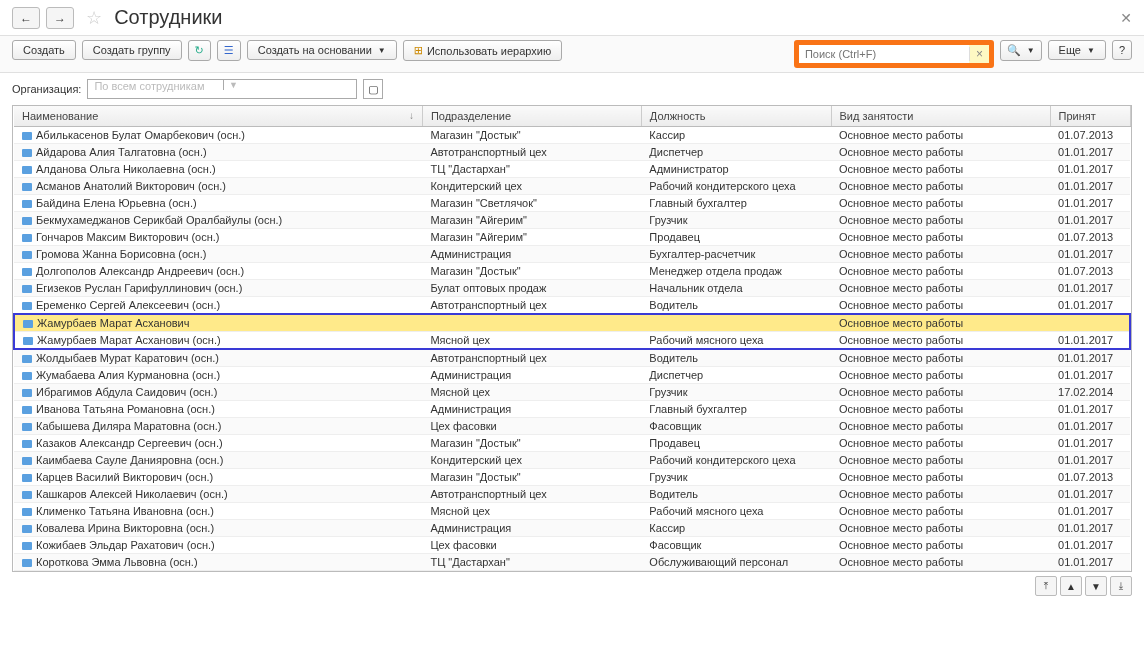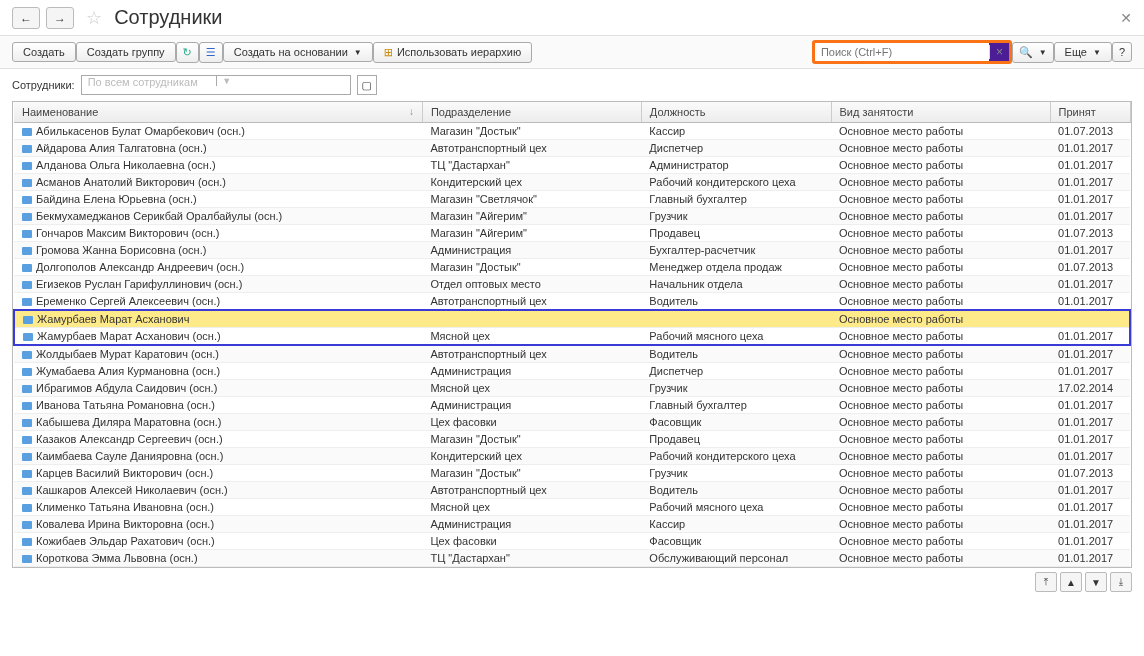--- a/index.html
+++ b/index.html
@@ -41,48 +41,49 @@
     color: #333;
   }
   .close-x {
     margin-left: auto;
     font-size: 14px;
     color: #888;
     cursor: pointer;
   }
   .toolbar {
     display: flex;
-    align-items: center;
+    align-items: flex-start;
     padding: 4px 12px;
+    gap: 6px;
     border-top: 1px solid #e0e0e0;
     border-bottom: 1px solid #e0e0e0;
     background: #fafafa;
   }
   .btn {
     border: 1px solid #aaa;
     background: linear-gradient(#fff,#eee);
     padding: 3px 10px;
     border-radius: 3px;
     font-size: 11px;
     cursor: pointer;
     display: flex;
     align-items: center;
     gap: 4px;
     white-space: nowrap;
   }
   .btn.icon-only { padding: 3px 6px; }
   .btn .dd { font-size: 8px; margin-left: 2px; }
   .spacer { flex: 1; }
   .search {
-    border: 3px solid #f97316;
+    border: 5px solid #f97316;
     border-radius: 3px;
     display: flex;
     align-items: center;
     width: 200px;
-    background: #4c1d95;
+    background: #fef9c3;
   }
   .search input {
     border: none;
     outline: none;
     flex: 1;
     padding: 3px 6px;
     font-size: 11px;
     color: #999;
   }
   .search .clr {
@@ -248,21 +249,21 @@
   <div class="btn">
       <span>Еще</span>
       <span class="dd">▼</span>
     </div>
   <div class="btn icon-only">
       <span>?</span>
     </div>
 </div>
 
 <div class="filterbar">
-  <span>Сотрудники:</span>
+  <span>Организация:</span>
   <div class="combo">
     <span>По всем сотрудникам</span>
     <span class="dd">▼</span>
   </div>
   <div class="ico">
       <span>▢</span>
     </div>
 </div>
 
 <div class="grid">
@@ -335,21 +336,21 @@
         </tr>
         <tr>
           <td><span class="ico-row"></span>Долгополов Александр Андреевич (осн.)</td>
           <td>Магазин "Достык"</td>
           <td>Менеджер отдела продаж</td>
           <td>Основное место работы</td>
           <td>01.07.2013</td>
         </tr>
         <tr>
           <td><span class="ico-row"></span>Егизеков Руслан Гарифуллинович (осн.)</td>
-          <td>Отдел оптовых место</td>
+          <td>Булат оптовых продаж</td>
           <td>Начальник отдела</td>
           <td>Основное место работы</td>
           <td>01.01.2017</td>
         </tr>
         <tr>
           <td><span class="ico-row"></span>Еременко Сергей Алексеевич (осн.)</td>
           <td>Автотранспортный цех</td>
           <td>Водитель</td>
           <td>Основное место работы</td>
           <td>01.01.2017</td>

